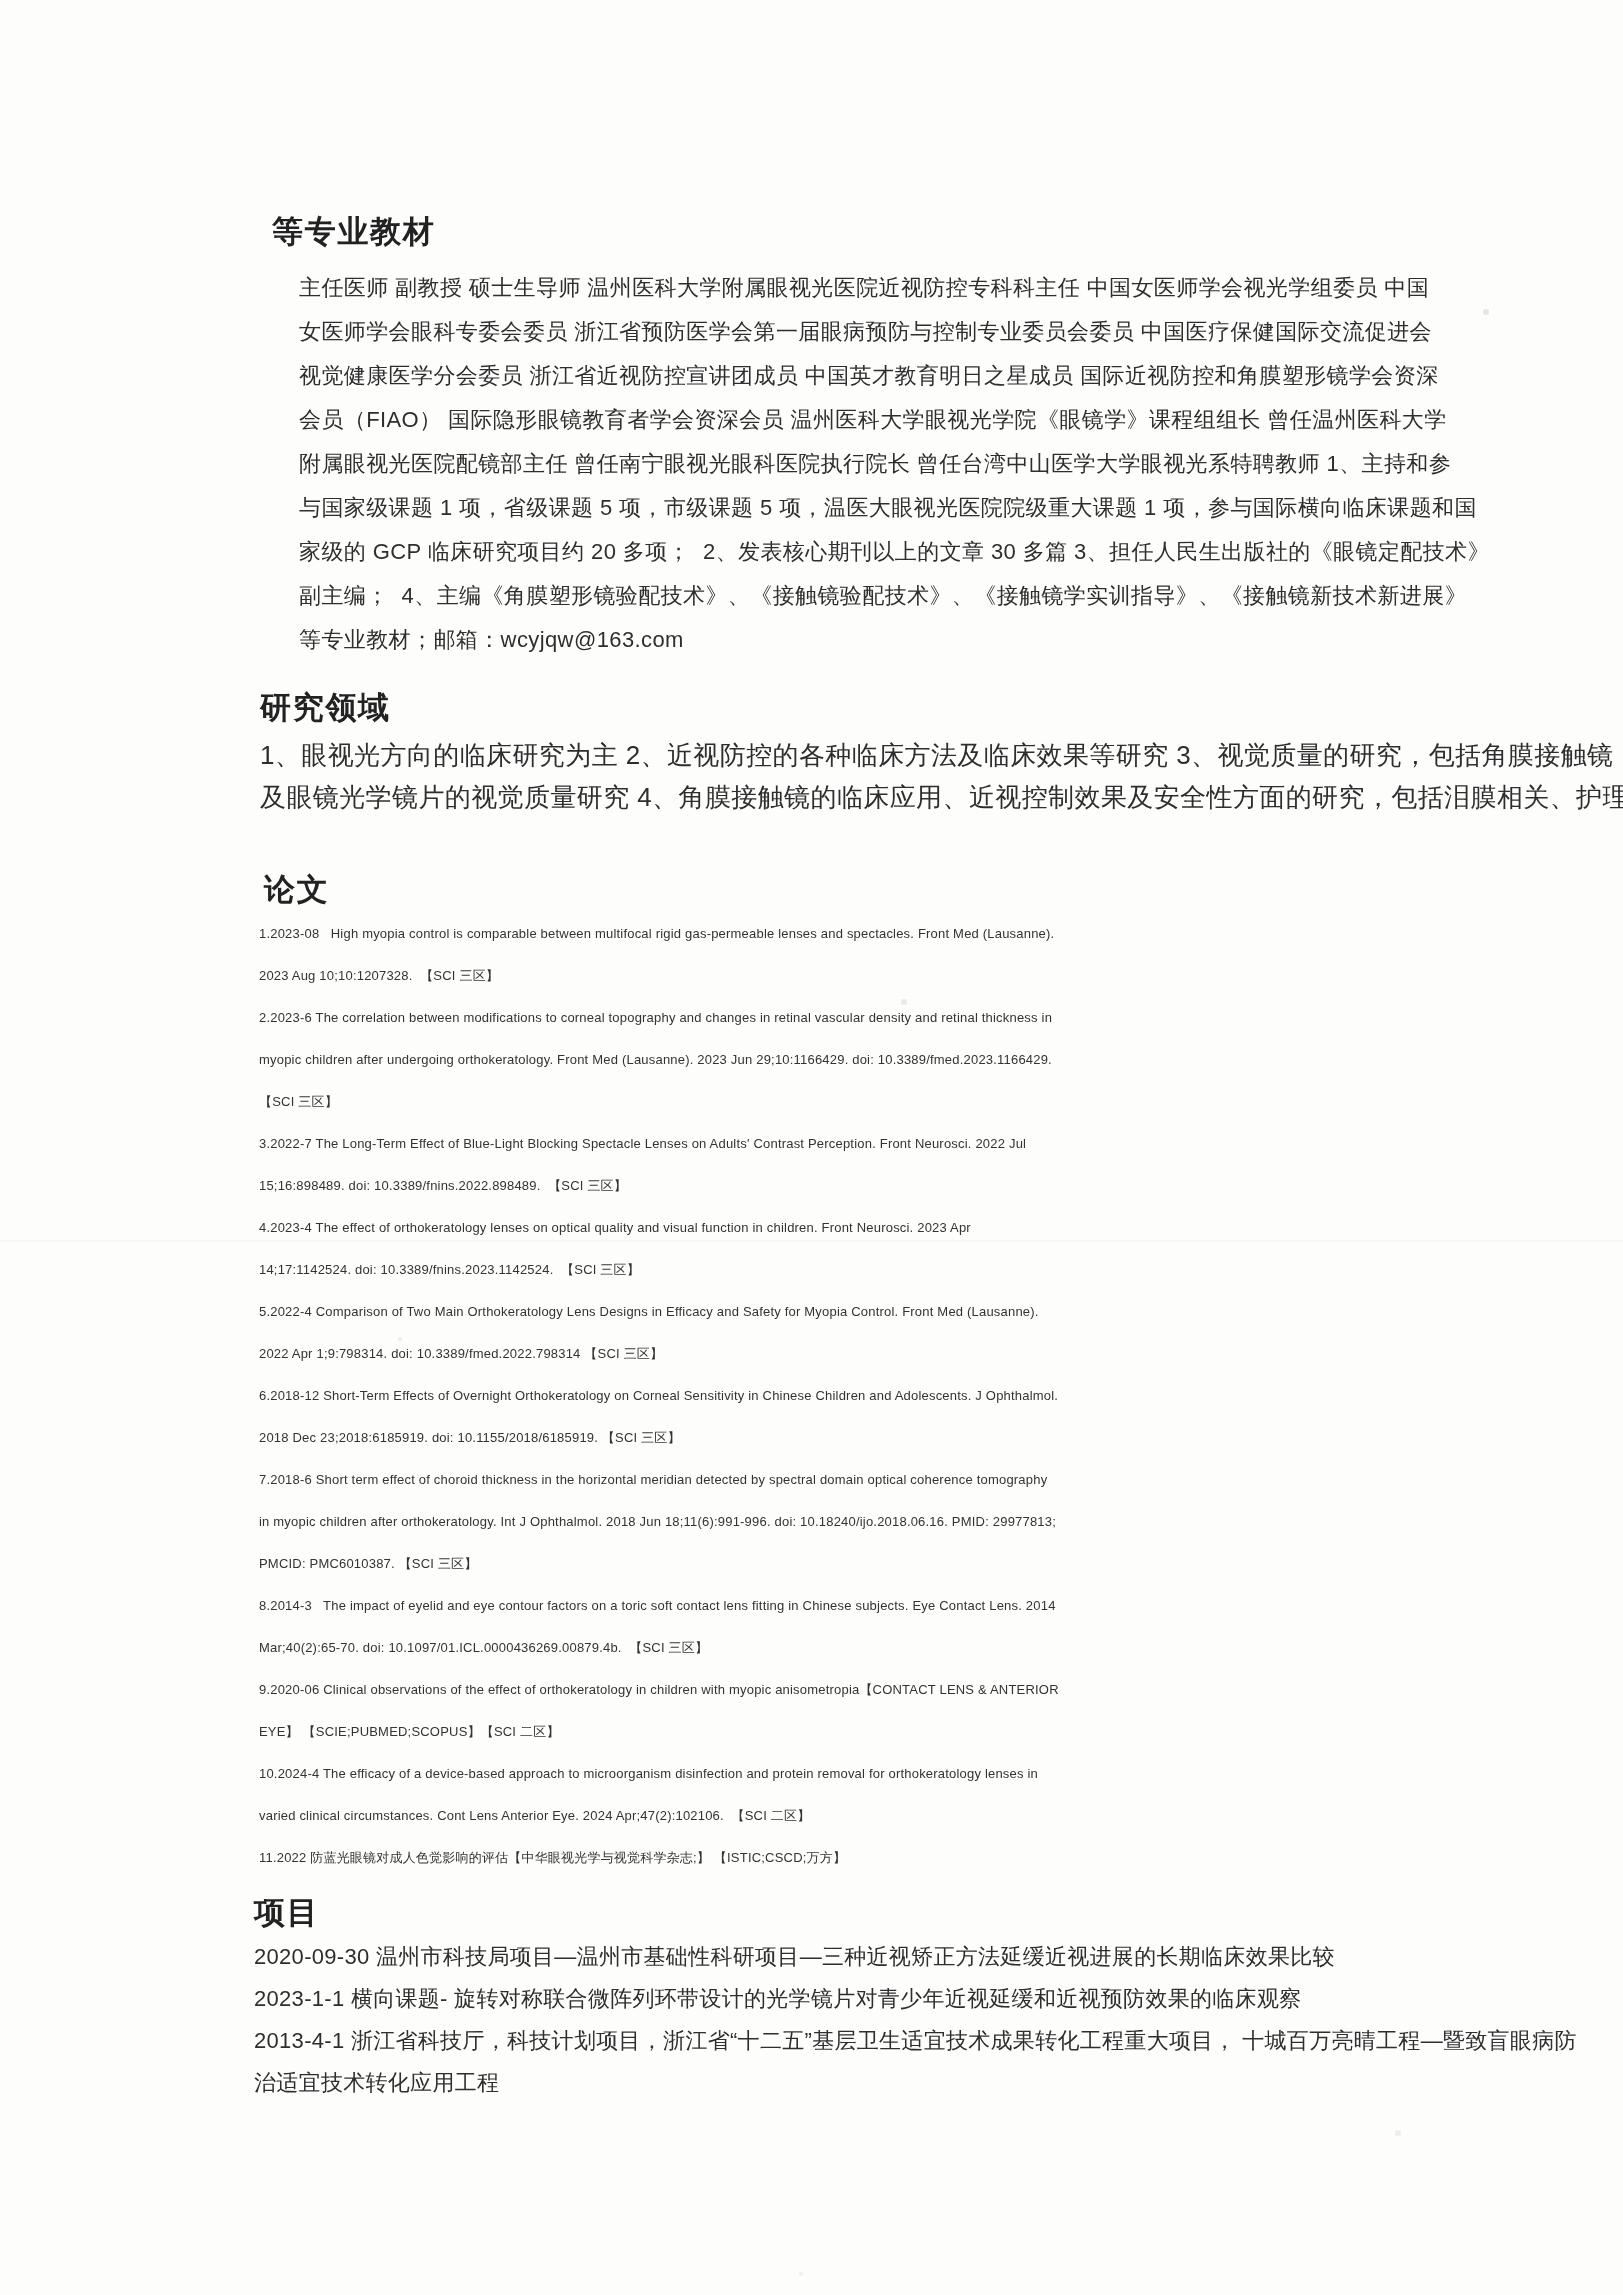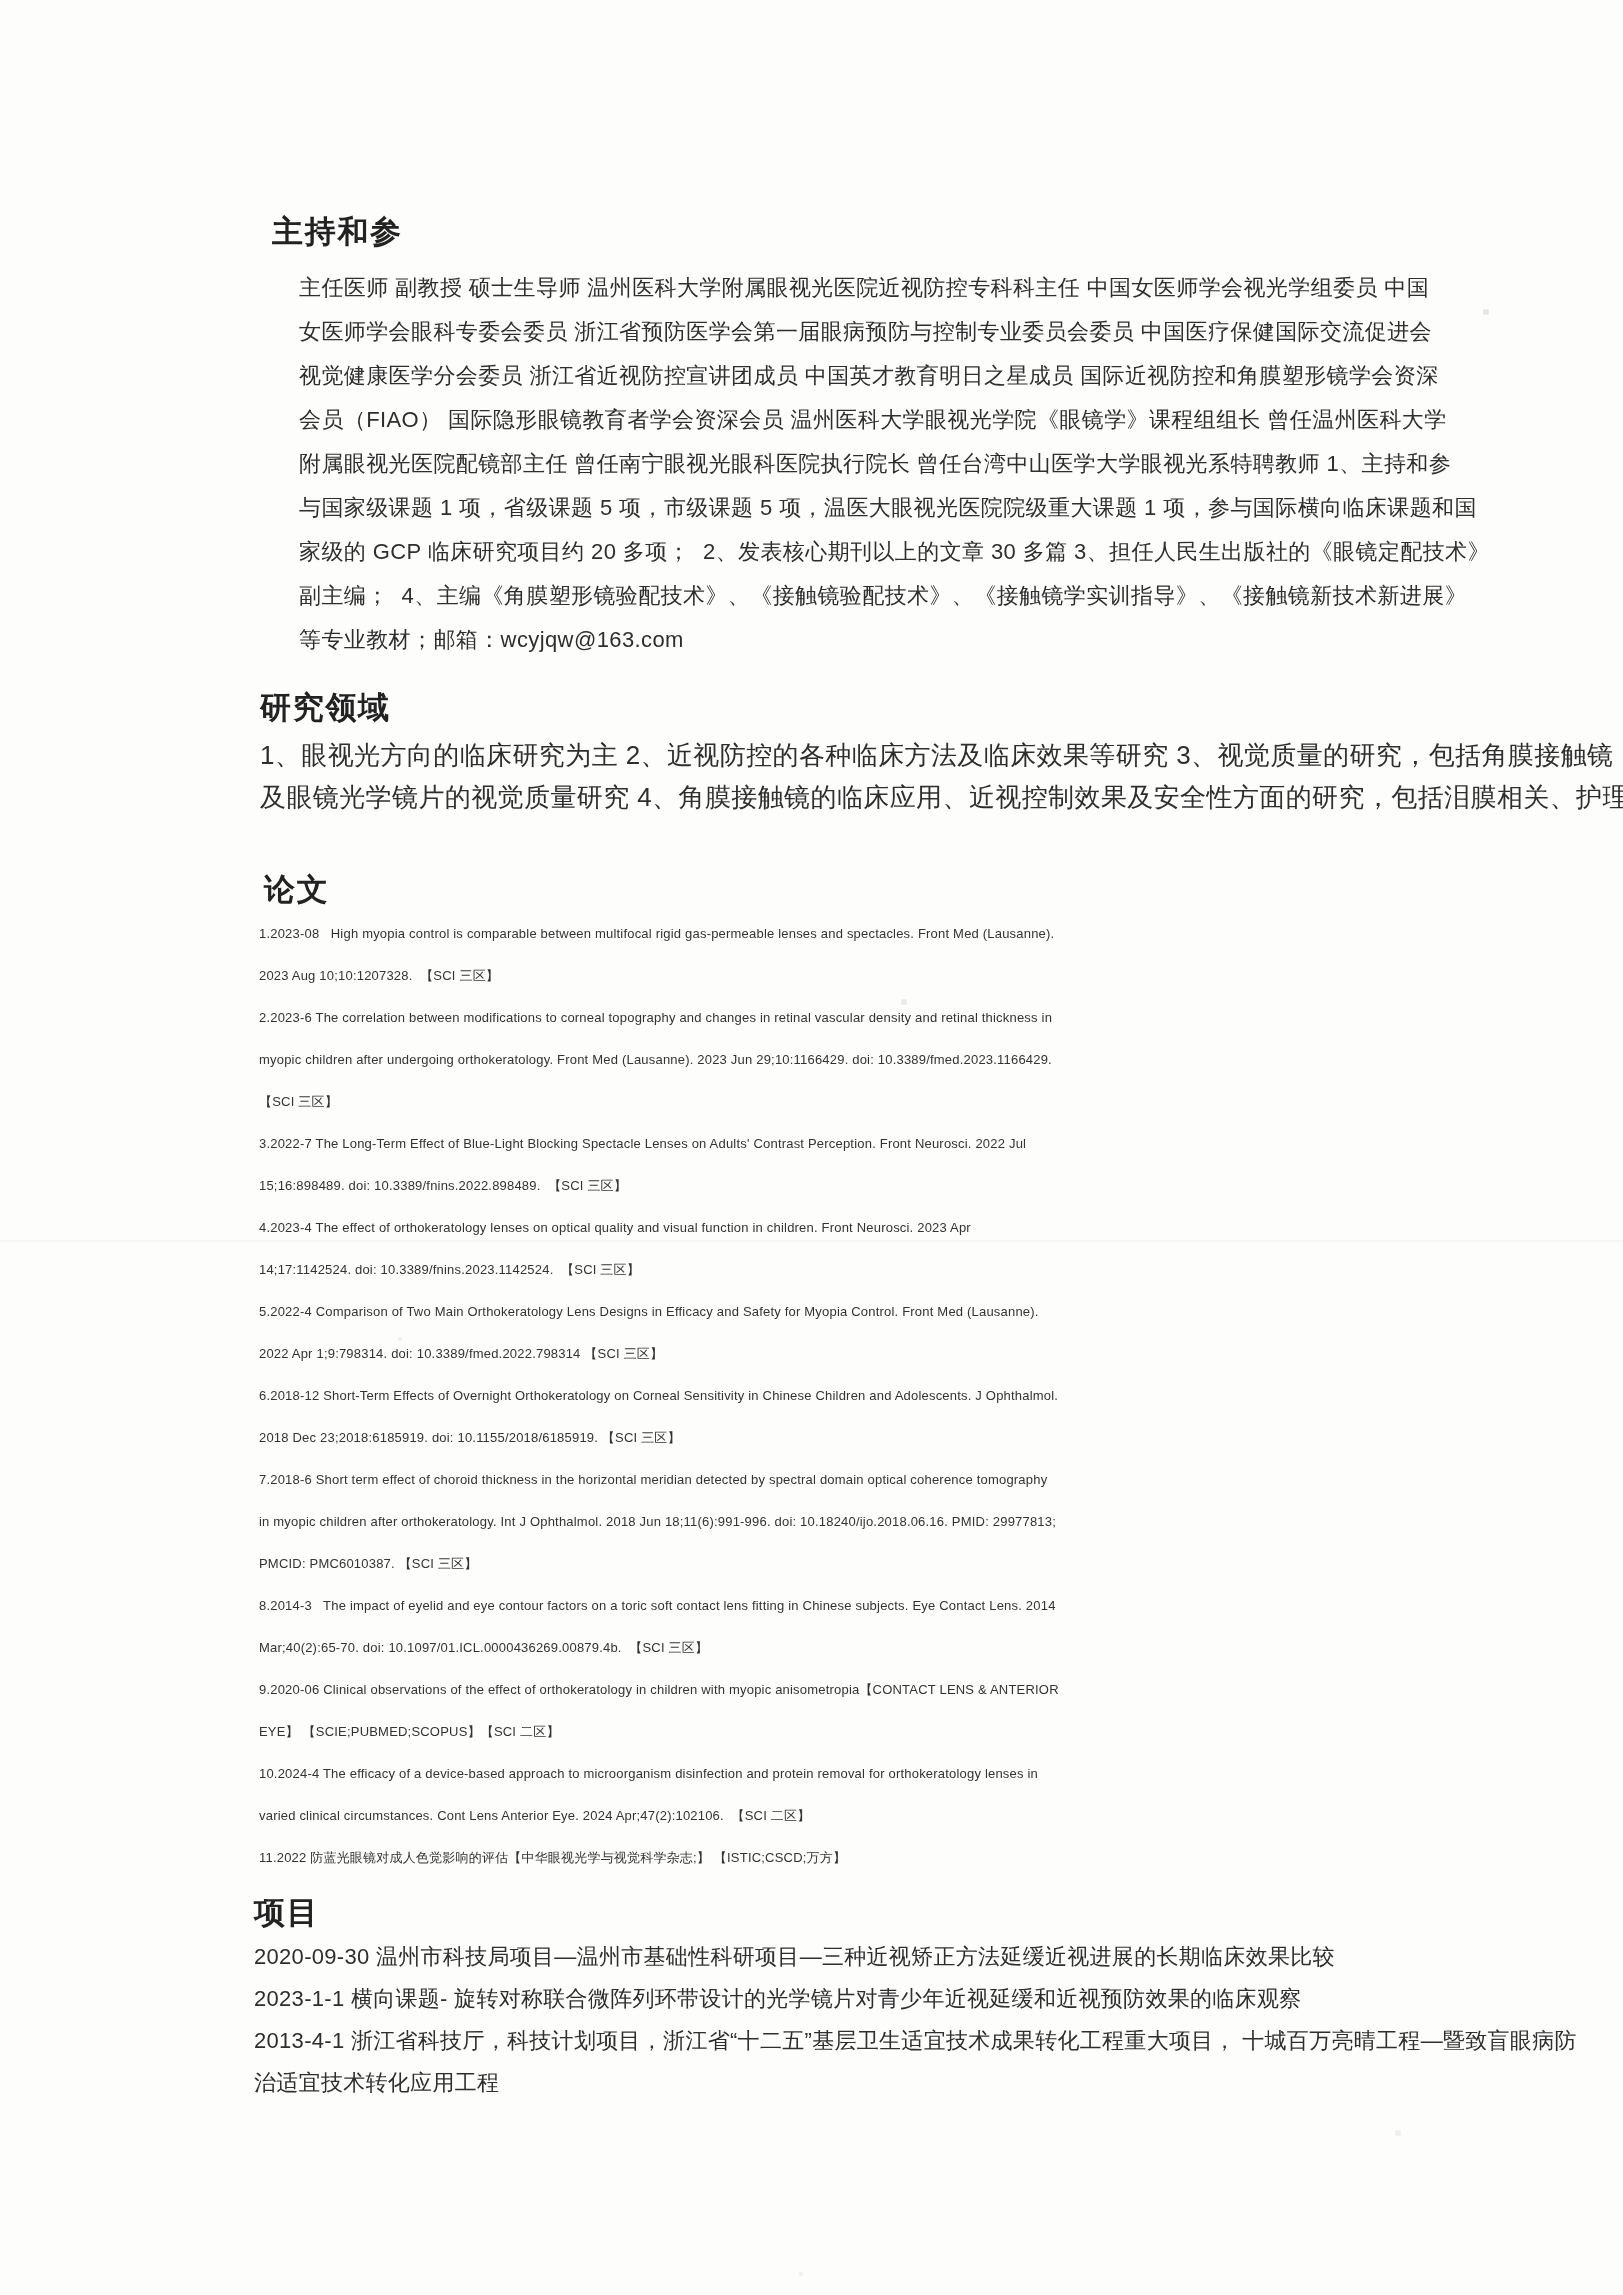--- a/index.html
+++ b/index.html
@@ -84,21 +84,21 @@
 </style>
 </head>
 <body>
 
 <div class="page">
 
   <div class="scan-streak"></div>
   <div class="scan-noise"></div>
 
   <section>
-    <div class="heading h-profile">主持和参</div>
+    <div class="heading h-profile">等专业教材</div>
     <div class="textblock profile-body"><div class="line">主任医师 副教授 硕士生导师 温州医科大学附属眼视光医院近视防控专科科主任 中国女医师学会视光学组委员 中国</div><div class="line">女医师学会眼科专委会委员 浙江省预防医学会第一届眼病预防与控制专业委员会委员 中国医疗保健国际交流促进会</div><div class="line">视觉健康医学分会委员 浙江省近视防控宣讲团成员 中国英才教育明日之星成员 国际近视防控和角膜塑形镜学会资深</div><div class="line">会员（FIAO） 国际隐形眼镜教育者学会资深会员 温州医科大学眼视光学院《眼镜学》课程组组长 曾任温州医科大学</div><div class="line">附属眼视光医院配镜部主任 曾任南宁眼视光眼科医院执行院长 曾任台湾中山医学大学眼视光系特聘教师 1、主持和参</div><div class="line">与国家级课题 1 项，省级课题 5 项，市级课题 5 项，温医大眼视光医院院级重大课题 1 项，参与国际横向临床课题和国</div><div class="line">家级的 GCP 临床研究项目约 20 多项；  2、发表核心期刊以上的文章 30 多篇 3、担任人民生出版社的《眼镜定配技术》</div><div class="line">副主编；  4、主编《角膜塑形镜验配技术》、《接触镜验配技术》、《接触镜学实训指导》、《接触镜新技术新进展》</div><div class="line">等专业教材；邮箱：wcyjqw@163.com</div></div>
   </section>
 
   <section>
     <div class="heading h-research">研究领域</div>
     <div class="textblock research-body"><div class="line">1、眼视光方向的临床研究为主 2、近视防控的各种临床方法及临床效果等研究 3、视觉质量的研究，包括角膜接触镜</div><div class="line">及眼镜光学镜片的视觉质量研究 4、角膜接触镜的临床应用、近视控制效果及安全性方面的研究，包括泪膜相关、护理</div></div>
   </section>
 
   <section>
     <div class="heading h-papers">论文</div>

